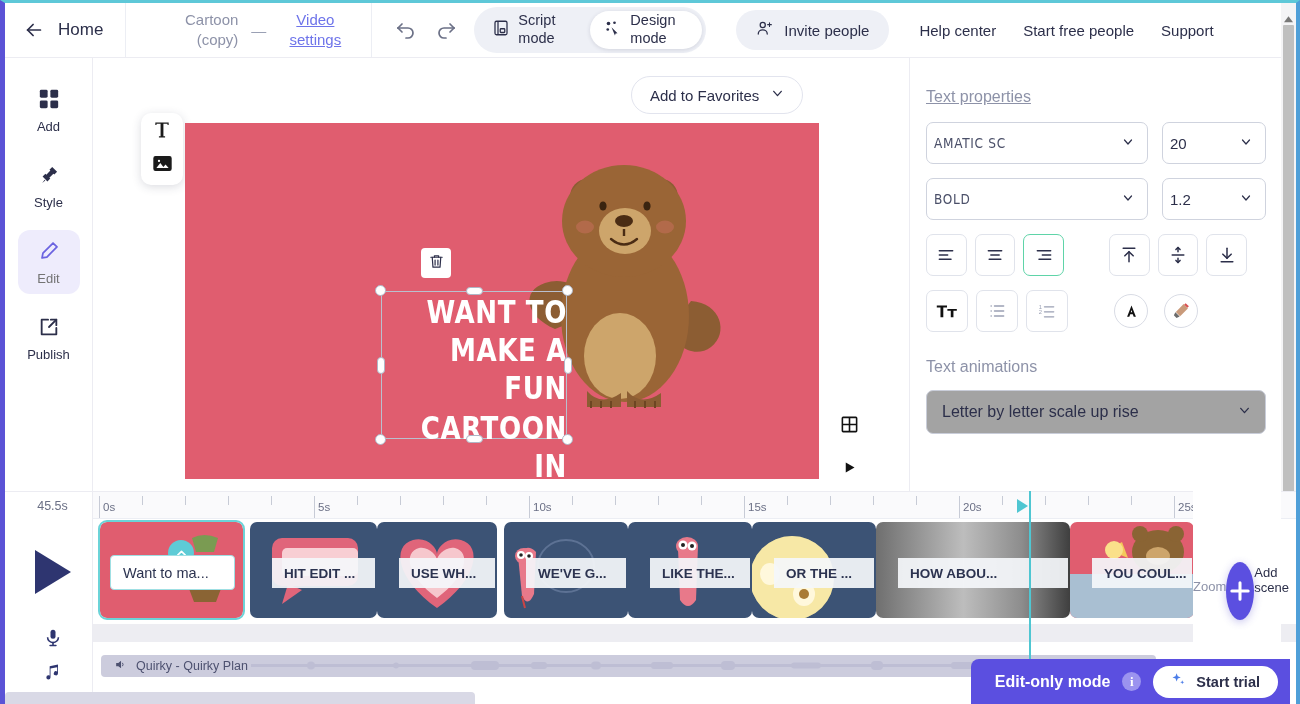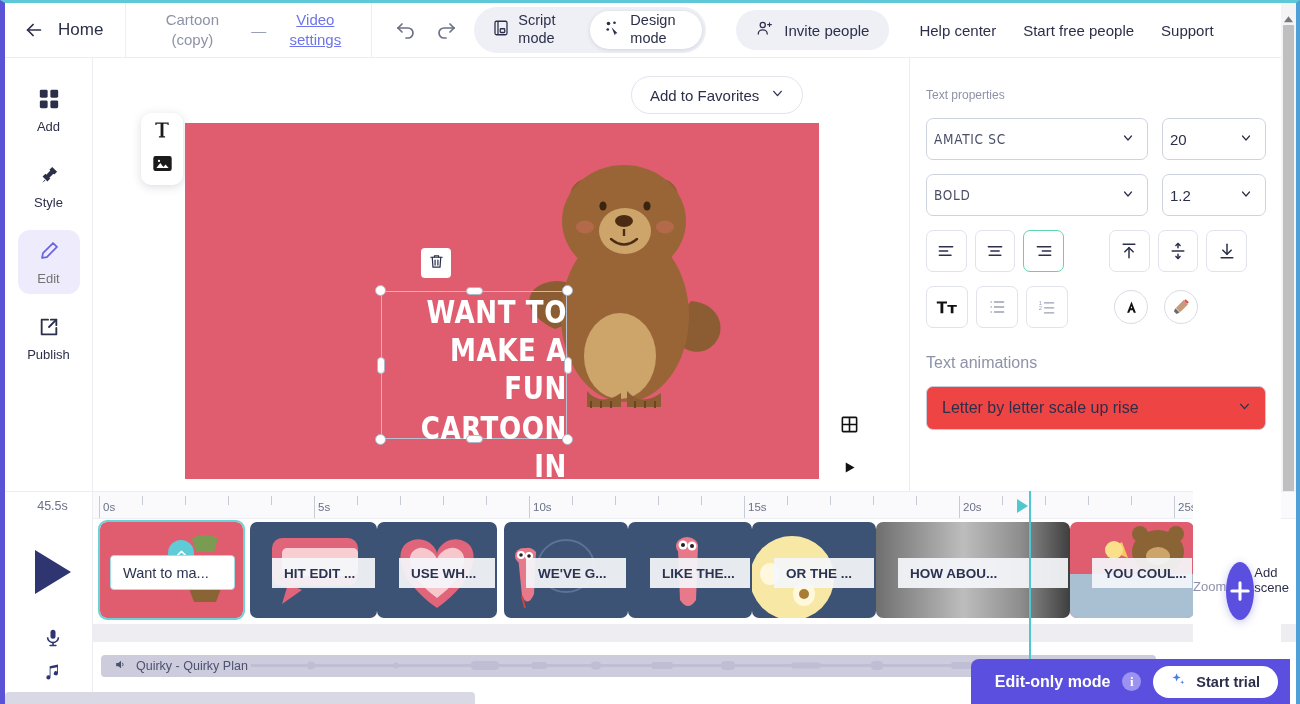--- a/index.html
+++ b/index.html
@@ -38,21 +38,21 @@
   .tb-home-label { font-size: 17px; color: #2c2f4a; }
 
   .tb-proj {
     display: flex; align-items: center; gap: 13px;
     padding: 0 20px;
     height: 100%;
     border-right: 1px solid #eceef4;
   }
   .proj-name {
     font-size: 15px; color: #8d92a8; line-height: 1.35;
-    text-align: center; width: 92px;
+    text-align: right; width: 92px;
   }
   .proj-dash { color: #9aa0b4; font-size: 15px; }
   .proj-settings {
     font-size: 15px; color: #6e74ea; line-height: 1.35;
     text-decoration: underline; text-align:center; width: 72px;
     cursor: pointer;
   }
 
   .tb-undoredo {
     display: flex; align-items: center; gap: 16px;
@@ -170,21 +170,21 @@
   .cs-play { top: 398px; width: 22px; height: 22px; }
 
   
   .rightpanel {
     position: absolute; left: 904px; top: 55px;
     width: 374px; height: 433px;
     background: #ffffff;
     border-left: 1px solid #ececf2;
     padding: 30px 28px 0 16px;
   }
-  .rp-title { font-size: 12px; color: #8d92a8; margin-bottom: 16px; }
+  .rp-title { font-size: 16px; color: #8d92a8; margin-bottom: 16px; text-decoration: underline; }
   .rp-row { display: flex; gap: 14px; margin-bottom: 14px; }
   .selectbox {
     height: 42px; border: 1px solid #cfd3de; border-radius: 7px;
     display: flex; align-items: center; justify-content: space-between;
     padding: 0 13px 0 7px; background: #fff; cursor: pointer;
   }
   .sel-wide { flex: 0 0 222px; }
   .sel-narrow { flex: 0 0 104px; }
   .sel-val { font-size: 15px; color: #2c2f4a; }
   .sel-val.handw {
@@ -203,21 +203,21 @@
   .spacer-lg { width: 38px; }
   .circbtn {
     width: 34px; height: 34px; border-radius: 50%; border: 1px solid #d9dce5;
     background:#fff; display: flex; align-items: center; justify-content: center;
     margin-right: 16px; cursor: pointer;
   }
   .rp-title2 { font-size: 16px; color: #8d92a8; margin: 26px 0 14px 0; }
   .animsel {
     height: 44px; border: 1px solid #c9cdd9; border-radius: 7px;
     display: flex; align-items: center; justify-content: space-between;
-    padding: 0 14px 0 15px; background: #ef4444; cursor: pointer; width: 340px;
+    padding: 0 14px 0 15px; background: #a3a3a3; cursor: pointer; width: 340px;
   }
   .animsel .sel-val { font-size: 16px; }
 
   
   .vscroll {
     position: absolute; right: 0; top: 0; width: 15px; height: 655px;
     background: #f4f4f6;
   }
   .vscroll .thumb {
     position: absolute; left: 2px; top: 22px; width: 11px; height: 610px;

